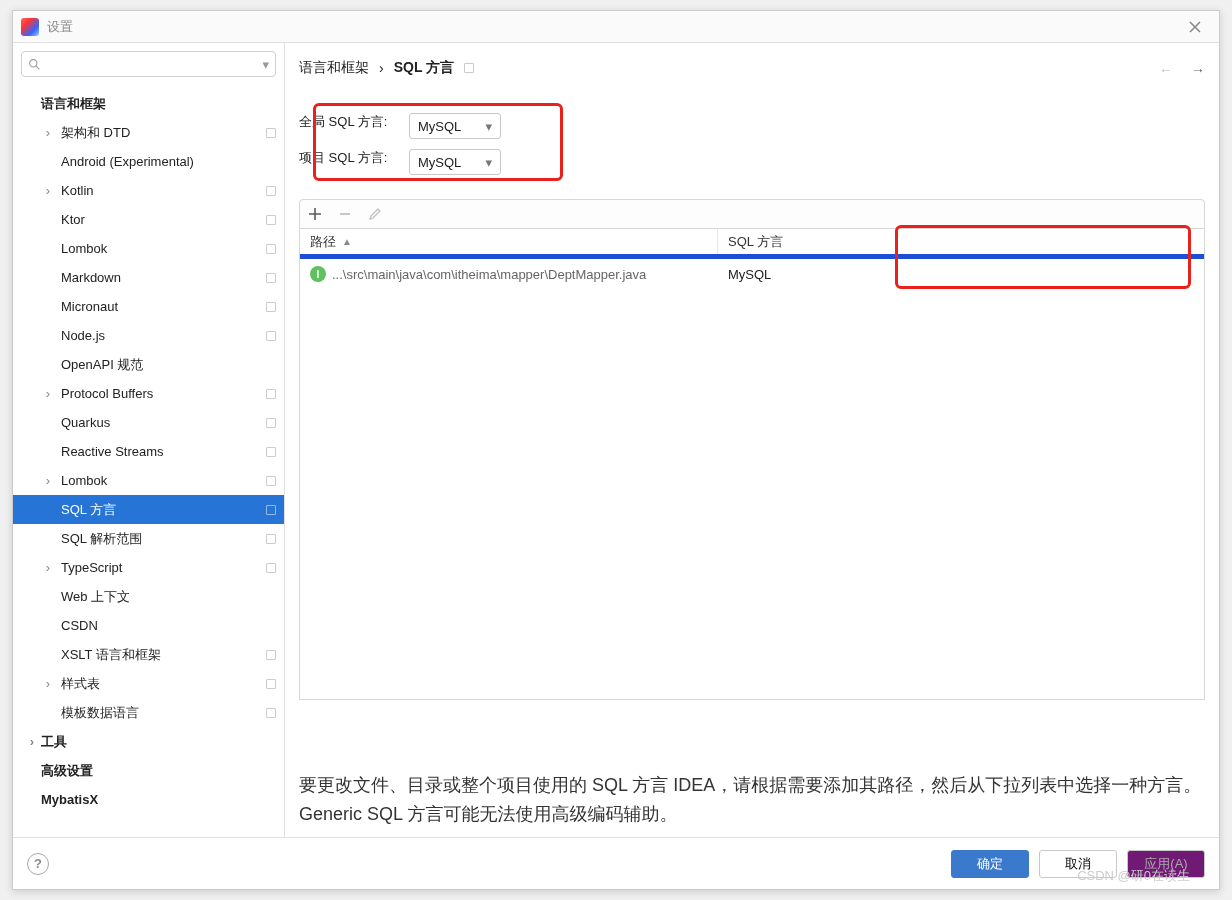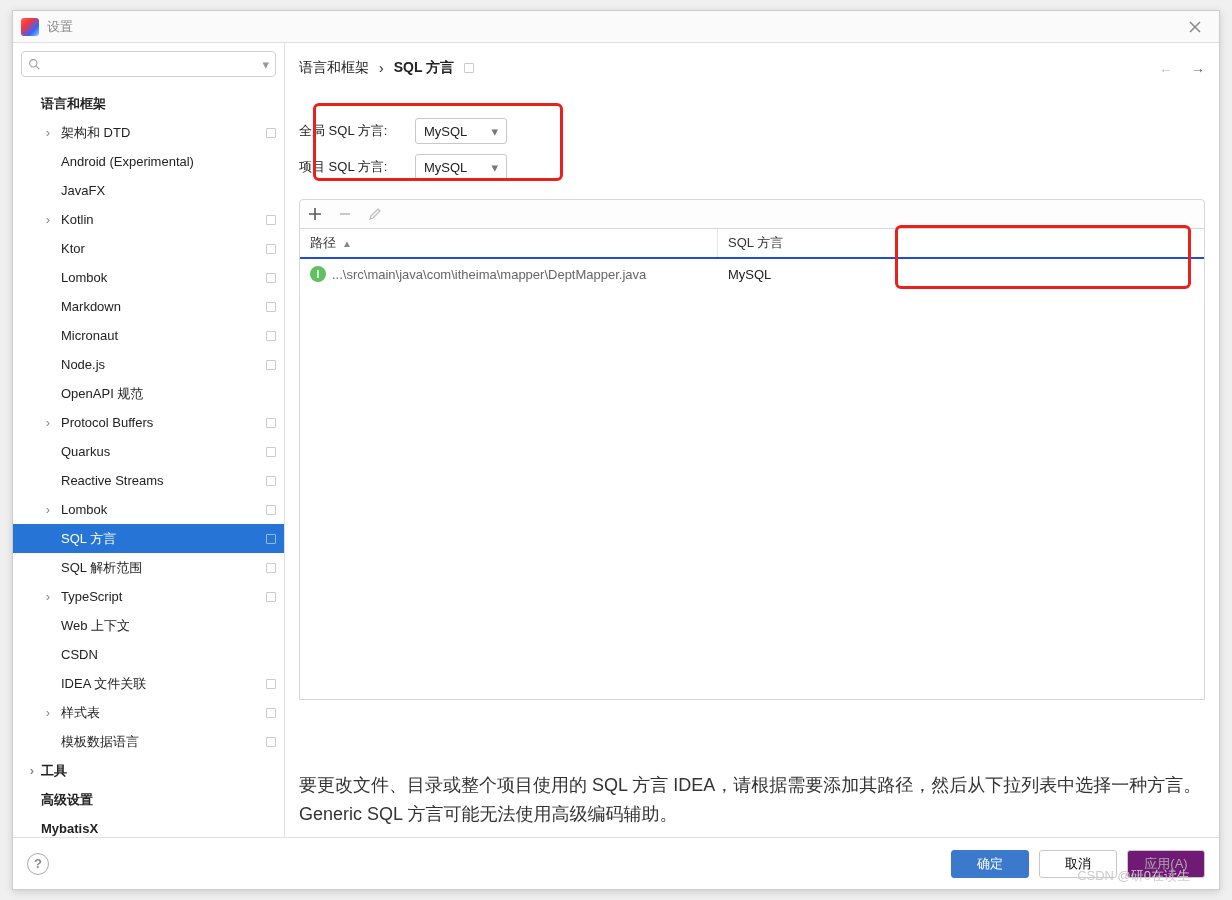--- a/index.html
+++ b/index.html
@@ -26,31 +26,31 @@
 .tree-item.selected .marker{filter:brightness(2)}
 .tree-item .marker{margin-left:auto;width:10px;height:10px;border:1px solid #999;border-radius:1px;opacity:.5}
 .content{flex:1;display:flex;flex-direction:column;padding:10px 14px 0 14px;min-width:0}
 .breadcrumb{display:flex;align-items:center;gap:10px;height:30px;font-size:14px}
 .breadcrumb .crumb{color:#222}
 .breadcrumb .current{font-weight:700}
 .breadcrumb .bc-marker{width:10px;height:10px;border:1px solid #999;border-radius:1px;opacity:.5}
 .nav-arrows{margin-left:auto;display:flex;gap:18px;color:#bbb}
 .nav-arrows .enabled{color:#666}
 .form-rows{margin-top:30px;position:relative}
-.form-row{display:flex;align-items:center;height:36px;gap:16px}
+.form-row{display:flex;height:36px;gap:10px}
 .form-row .lbl{width:100px;text-align:left;color:#222}
 .sel{display:inline-flex;align-items:center;height:26px;border:1px solid #c8c8c8;border-radius:3px;padding:0 8px;min-width:92px;background:#fff;cursor:pointer}
 .sel .caret{margin-left:auto;color:#777}
 .highlight-box{position:absolute;border:3px solid #e8221a;border-radius:6px;pointer-events:none}
 .hb1{left:14px;top:-10px;width:250px;height:78px}
 .toolbar{margin-top:14px;height:30px;border:1px solid #d6d6d6;border-radius:4px 4px 0 0;display:flex;align-items:center;padding:0 8px;gap:16px;background:#fdfdfd}
 .toolbar .tb-btn{color:#666;cursor:pointer;display:flex;align-items:center}
 .toolbar .tb-btn.disabled{color:#bbb}
 .table{border:1px solid #d6d6d6;border-top:none}
-.table-head{display:flex;height:30px;border-bottom:2px solid #1d4ed8;background:#fff}
+.table-head{display:flex;height:30px;border-bottom:5px solid #1d4ed8;background:#fff}
 .th{display:flex;align-items:center;padding:0 10px;color:#333;font-size:13px}
 .th.col-path{width:418px;border-right:1px solid #e6e6e6;gap:6px}
 .th .sort{font-size:10px;color:#888}
 .table-body{min-height:440px;background:#fff}
 .tr{display:flex;height:30px;align-items:center}
 .td{padding:0 10px}
 .td.col-path{width:418px;display:flex;align-items:center;gap:6px;color:#666}
 .file-badge{width:16px;height:16px;border-radius:50%;background:#5fc15f;color:#fff;display:inline-flex;align-items:center;justify-content:center;font-size:10px;font-weight:700}
 .hb2{left:596px;top:-4px;width:296px;height:64px}
 .table-wrap{position:relative}
@@ -94,23 +94,20 @@
             <span>语言和框架</span>
           </div>
           <div class="tree-item has-arrow l2">
             <span class="arrow">›</span>
             <span>架构和 DTD</span>
             <span class="marker"></span>
           </div>
           <div class="tree-item l2">
             <span>Android (Experimental)</span>
           </div>
-          <div class="tree-item l2">
-            <span>JavaFX</span>
-          </div>
           <div class="tree-item has-arrow l2">
             <span class="arrow">›</span>
             <span>Kotlin</span>
             <span class="marker"></span>
           </div>
           <div class="tree-item l2">
             <span>Ktor</span>
             <span class="marker"></span>
           </div>
           <div class="tree-item l2">
@@ -163,21 +160,21 @@
             <span>TypeScript</span>
             <span class="marker"></span>
           </div>
           <div class="tree-item l2">
             <span>Web 上下文</span>
           </div>
           <div class="tree-item l2">
             <span>CSDN</span>
           </div>
           <div class="tree-item l2">
-            <span>IDEA 文件关联</span>
+            <span>XSLT 语言和框架</span>
             <span class="marker"></span>
           </div>
           <div class="tree-item has-arrow l2">
             <span class="arrow">›</span>
             <span>样式表</span>
             <span class="marker"></span>
           </div>
           <div class="tree-item l2">
             <span>模板数据语言</span>
             <span class="marker"></span>

